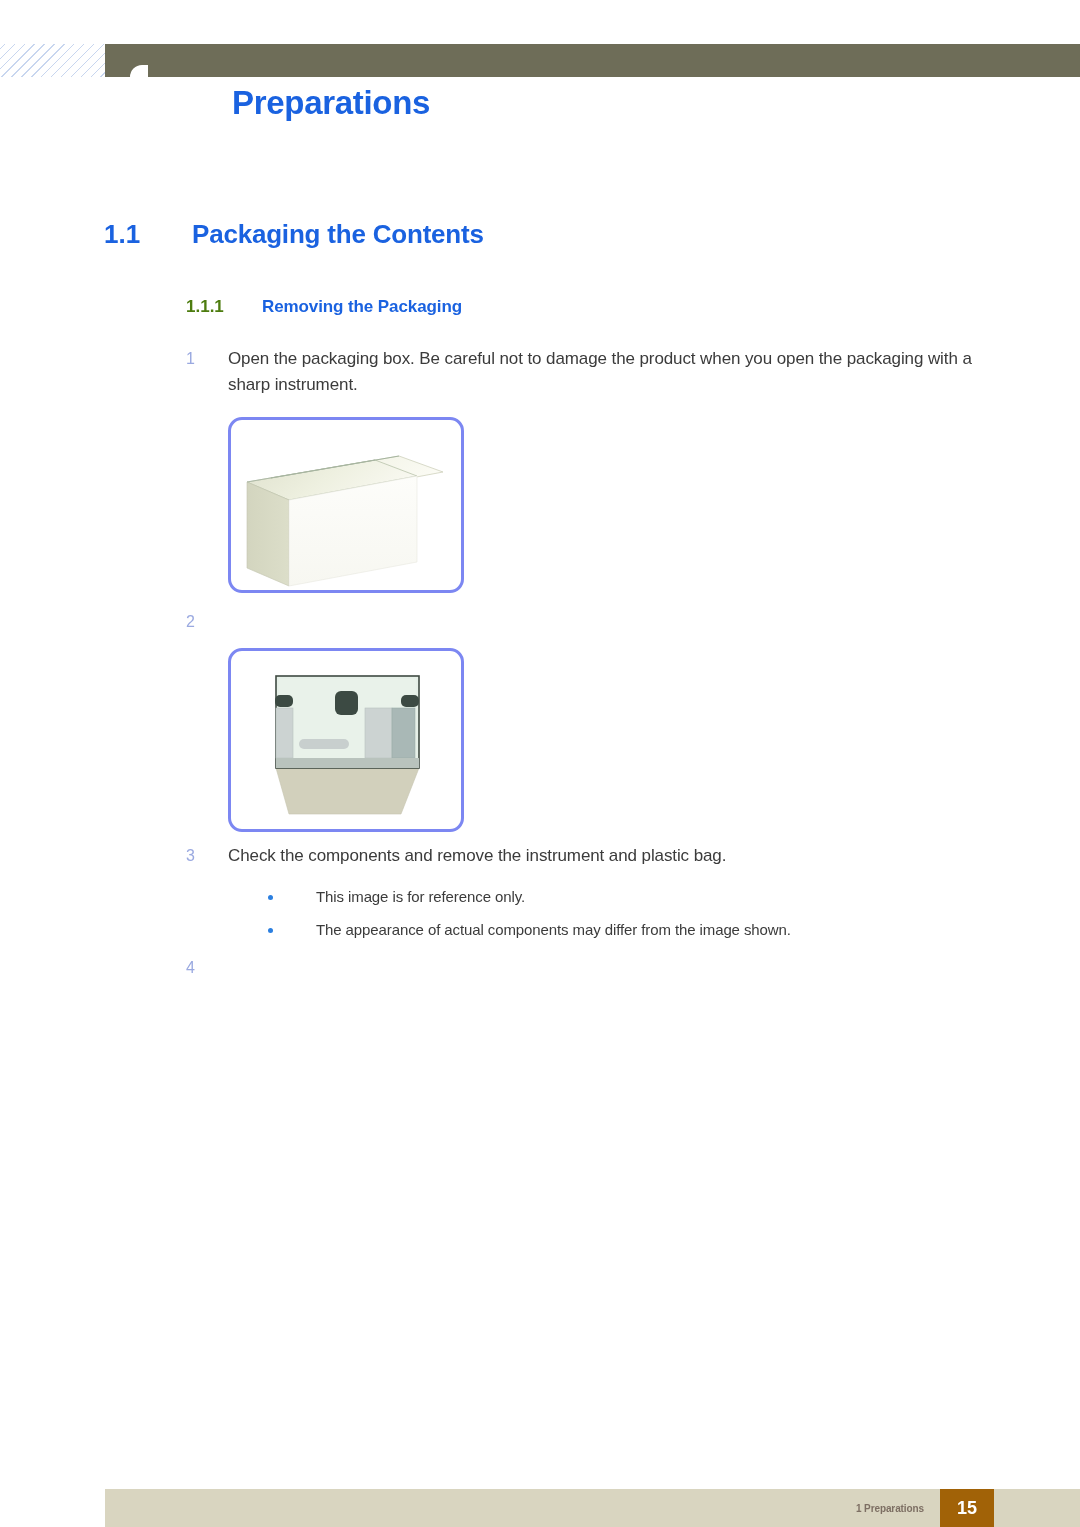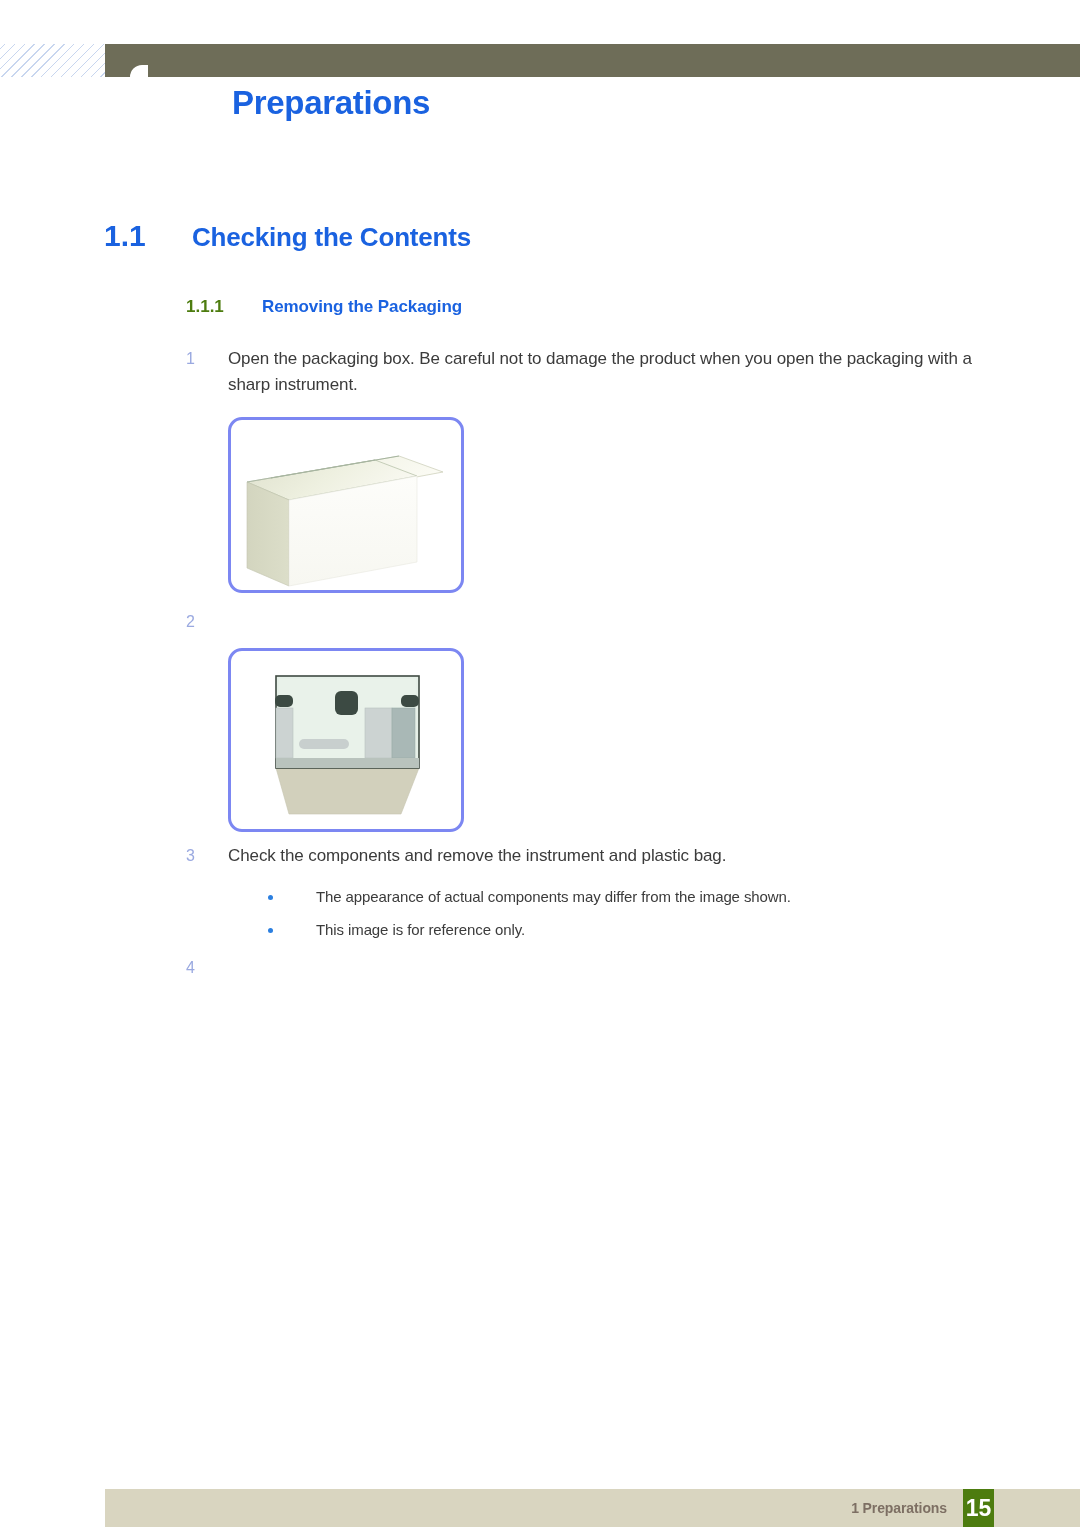--- a/index.html
+++ b/index.html
@@ -67,21 +67,21 @@
   
   .section-heading {
     position: absolute;
     top: 219px;
     left: 104px;
     width: 900px;
     display: flex;
     align-items: baseline;
   }
   .section-num {
-    font-size: 30px;
+    font-size: 26px;
     font-weight: bold;
     color: #1a62e0;
     width: 88px;
     flex: none;
   }
   .section-title {
     font-size: 26px;
     font-weight: bold;
     color: #1a62e0;
     letter-spacing: -0.2px;
@@ -193,51 +193,51 @@
   }
   .footer-inner {
     position: absolute;
     right: 86px;
     top: 0;
     height: 38px;
     display: flex;
     align-items: center;
   }
   .footer-label {
-    font-size: 14px;
+    font-size: 10px;
     font-weight: bold;
     color: #7d6f63;
     letter-spacing: -0.1px;
   }
   .footer-page {
     margin-left: 16px;
-    width: 31px;
+    width: 54px;
     height: 38px;
-    background: #4d7c0f;
+    background: #a16207;
     color: #ffffff;
-    font-size: 23px;
+    font-size: 18px;
     font-weight: bold;
     display: flex;
     align-items: center;
     justify-content: center;
   }
 </style>
 </head>
 <body>
 
 <div class="page-header">
   <div class="hatch-block"></div>
   <div class="header-bar"></div>
   <div class="header-notch"></div>
   <div class="header-title">Preparations</div>
 </div>
 
 <div class="section-heading">
   <span class="section-num">1.1</span>
-  <span class="section-title">Checking the Contents</span>
+  <span class="section-title">Packaging the Contents</span>
 </div>
 
 <div class="subsection-heading">
   <span class="subsection-num">1.1.1</span>
   <span class="subsection-title">Removing the Packaging</span>
 </div>
 
 <div class="step" id="step-1">
   <span class="step-num">1</span>
   <span class="step-text">Open the packaging box. Be careful not to damage the product when you open the packaging with a sharp instrument.</span>
@@ -313,27 +313,27 @@
 <div class="step" id="step-3">
   <span class="step-num">3</span>
   <span class="step-text">Check the components and remove the instrument and plastic bag.</span>
 </div>
 
 <div class="note-list">
   <div class="note-item">
     <span class="note-bullet">
         <span></span>
       </span>
-    <span class="note-text">The appearance of actual components may differ from the image shown.</span>
+    <span class="note-text">This image is for reference only.</span>
   </div>
   <div class="note-item">
     <span class="note-bullet">
         <span></span>
       </span>
-    <span class="note-text">This image is for reference only.</span>
+    <span class="note-text">The appearance of actual components may differ from the image shown.</span>
   </div>
 </div>
 
 <div class="step" id="step-4">
   <span class="step-num">4</span>
 </div>
 
 <div class="page-footer">
   <div class="footer-inner">
     <span class="footer-label">1 Preparations</span>

